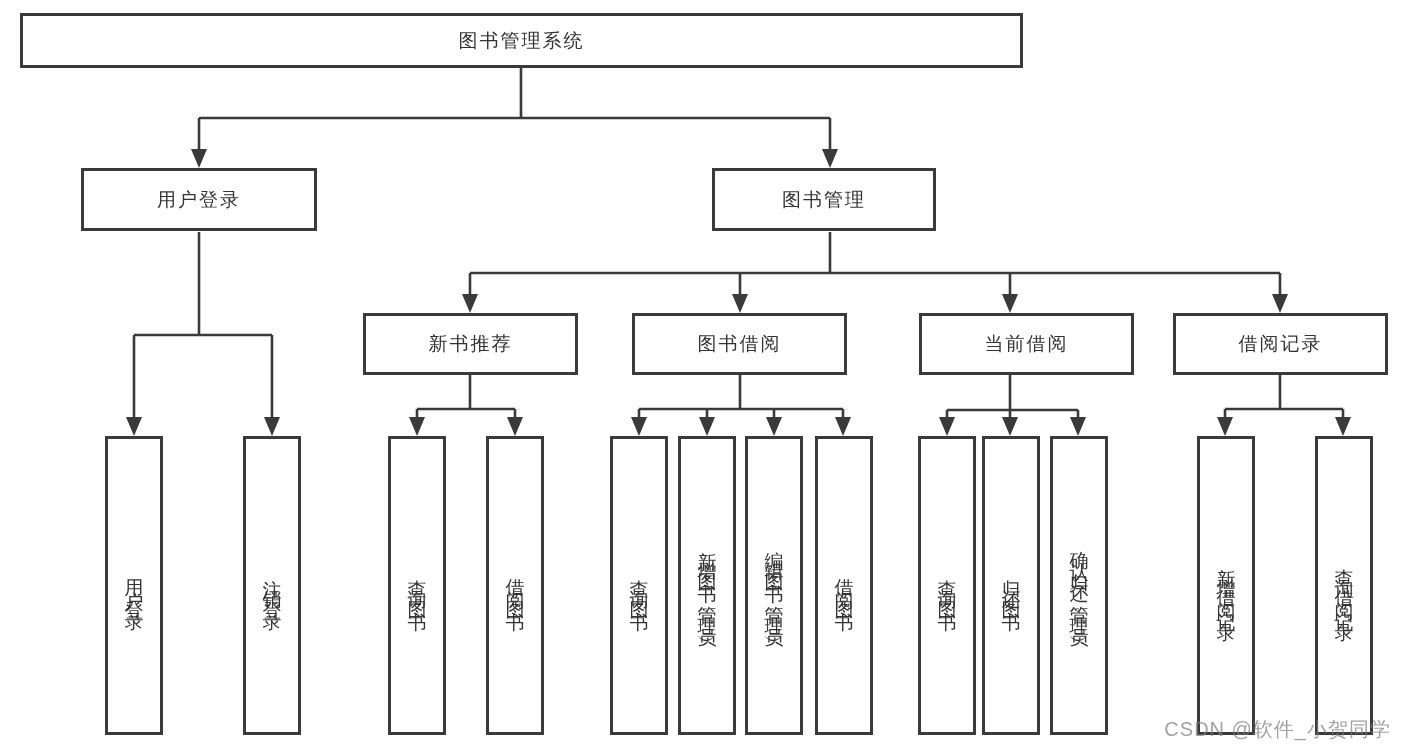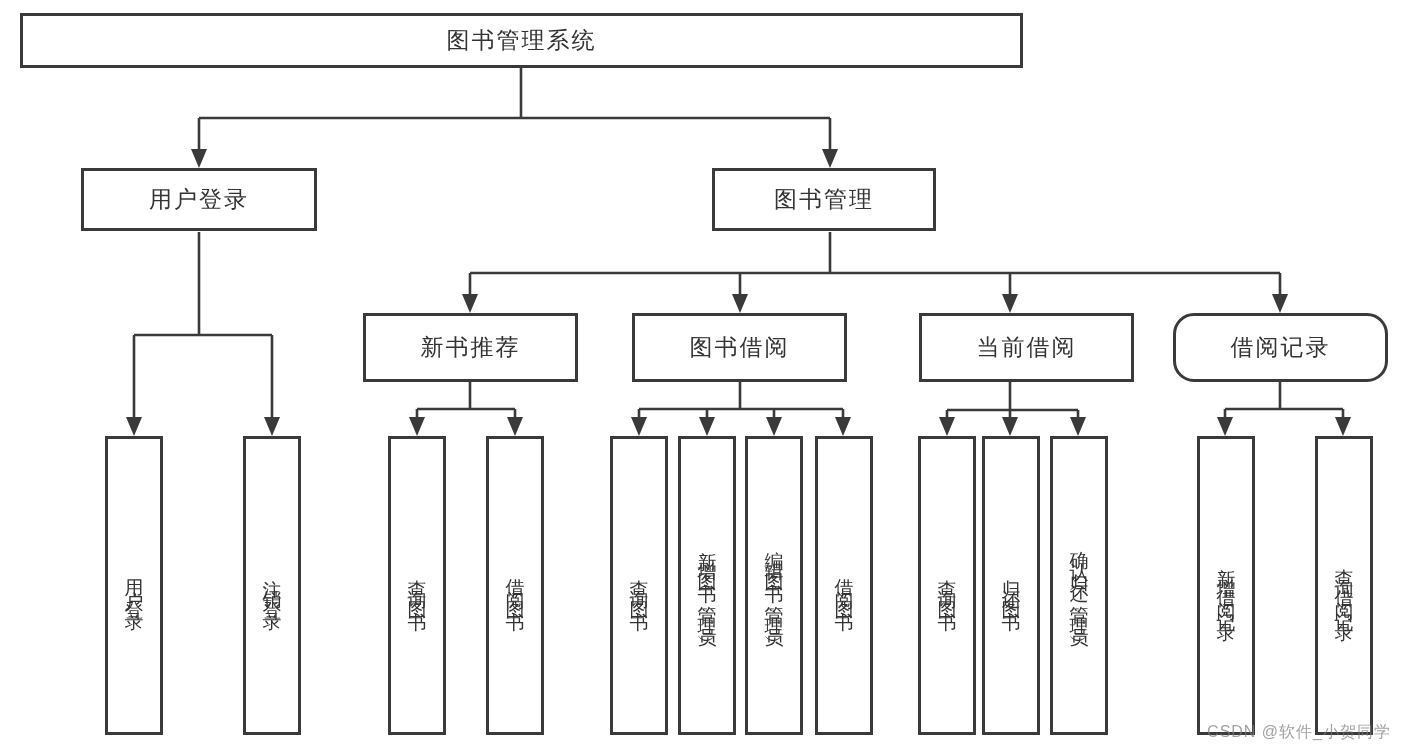--- a/index.html
+++ b/index.html
@@ -19,34 +19,34 @@
     z-index: 1;
   }
   .node {
     position: absolute;
     box-sizing: border-box;
     border: 3px solid #3a3a3a;
     background: #ffffff;
     display: flex;
     align-items: center;
     justify-content: center;
-    font-size: 23px;
+    font-size: 19px;
     letter-spacing: 2px;
     color: #333333;
     z-index: 2;
     white-space: nowrap;
   }
   .node.root  { left: 20px;  top: 13px;  width: 1003px; height: 55px; }
   .node.lvl2a { left: 81px;  top: 168px; width: 236px;  height: 63px; }
   .node.lvl2b { left: 712px; top: 168px; width: 224px;  height: 63px; }
-  .node.lvl3  { top: 313px; width: 215px; height: 69px; }
+  .node.lvl3  { top: 313px; width: 215px; height: 62px; }
   .l3-1 { left: 363px; }
   .l3-2 { left: 632px; }
   .l3-3 { left: 903px; margin-left: 16px; }
-  .l3-4 { left: 1173px; border-radius: 21px; }
+  .l3-4 { left: 1173px; }
   .node.leaf {
     top: 436px;
     width: 58px;
     height: 299px;
     writing-mode: vertical-rl;
     text-orientation: mixed;
     letter-spacing: 11px;
     font-size: 19px;
   }
   .lf-1  { left: 105px; }
@@ -59,21 +59,21 @@
   .lf-8  { left: 815px; }
   .lf-9  { left: 918px; }
   .lf-10 { left: 982px; }
   .lf-11 { left: 1050px; }
   .lf-12 { left: 1197px; }
   .lf-13 { left: 1315px; }
   #wm {
     position: absolute;
     right: 14px;
     bottom: 4px;
-    font-size: 16px;
+    font-size: 20px;
     letter-spacing: 1px;
     color: rgba(125, 125, 125, 0.72);
     z-index: 5;
   }
 </style>
 </head>
 <body>
 
 <div id="stage">
 

